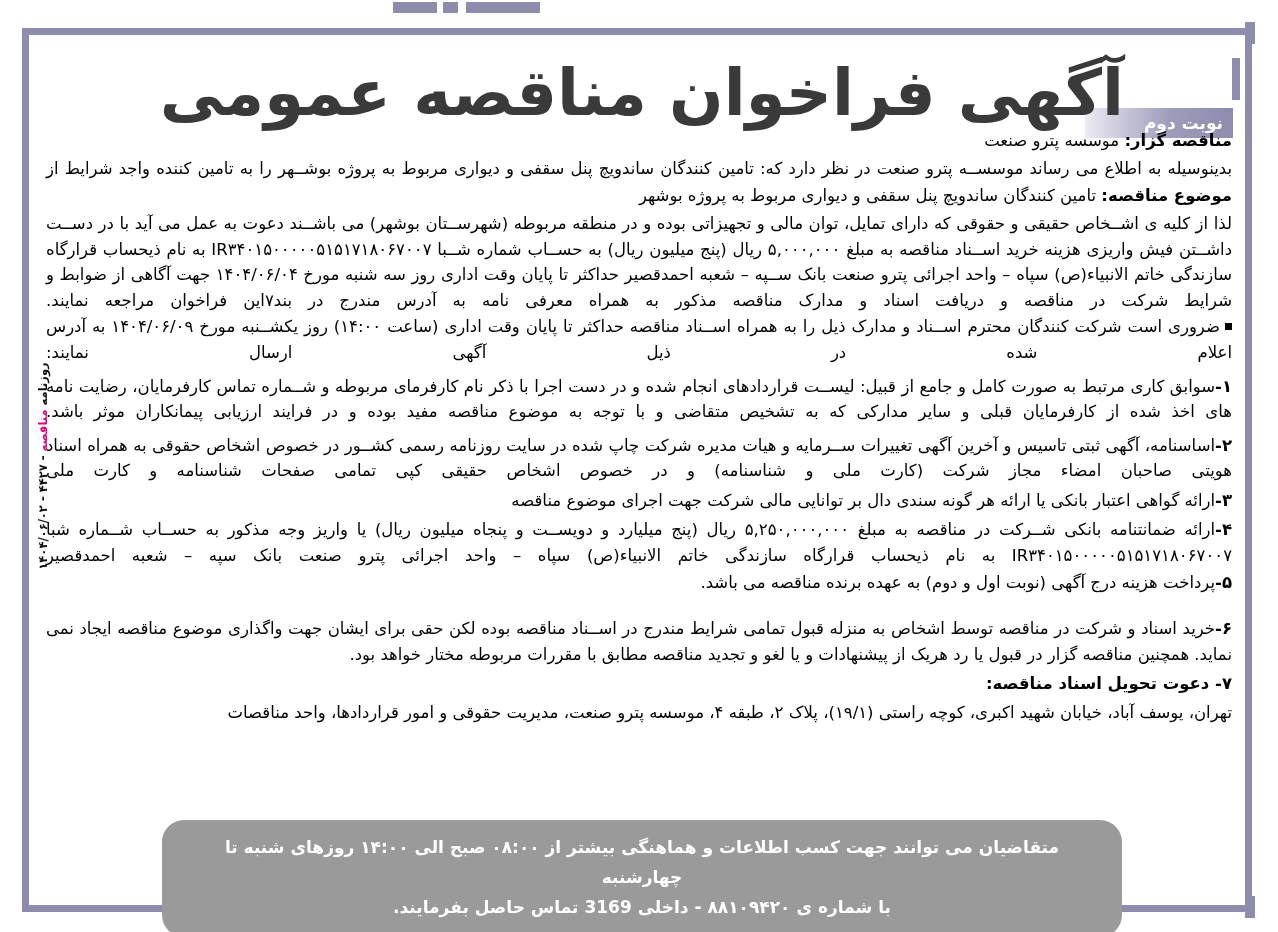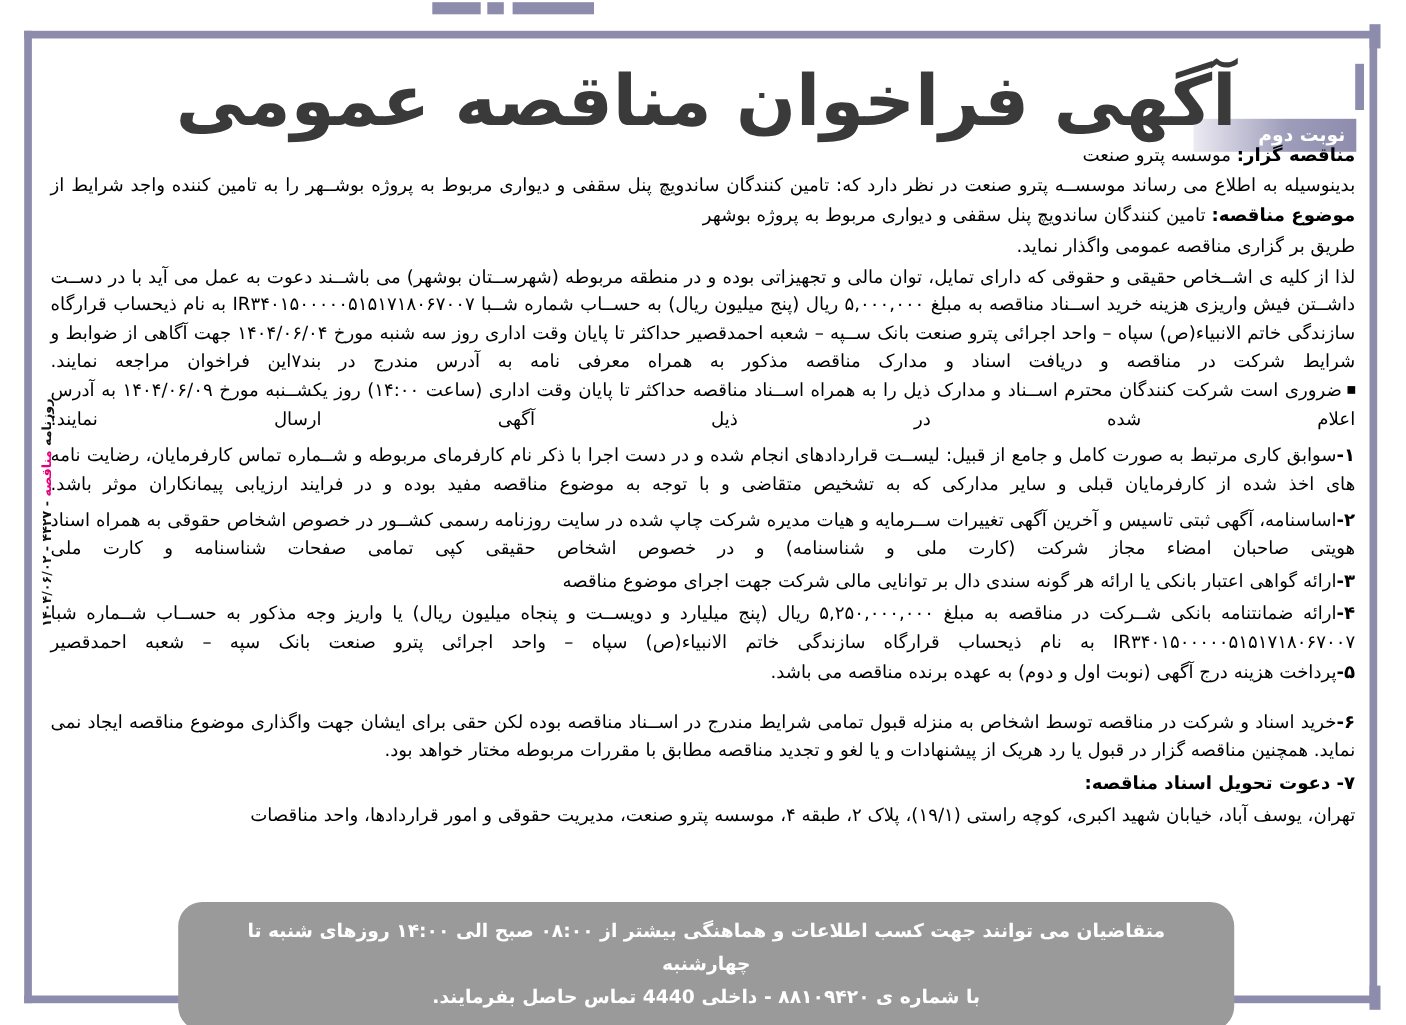--- a/index.html
+++ b/index.html
@@ -187,21 +187,20 @@
         <span class="lbl">مناقصه گزار:</span>
         <span>موسسه پترو صنعت</span>
       </p>
 
       <p class="p p-just">بدینوسیله به اطلاع می رساند موسســه پترو صنعت در نظر دارد که: تامین کنندگان ساندویچ پنل سقفی و دیواری مربوط به پروژه بوشــهر را به تامین کننده واجد شرایط از</p>
 
       <p class="p p-right">
         <span class="lbl">موضوع مناقصه:</span>
         <span>تامین کنندگان ساندویچ پنل سقفی و دیواری مربوط به پروژه بوشهر</span>
       </p>
-      <p class="p p-right">طریق بر گزاری مناقصه عمومی واگذار نماید.</p>
 
       <p class="p p-just tight">لذا از کلیه ی اشــخاص حقیقی و حقوقی که دارای تمایل، توان مالی و تجهیزاتی بوده و در منطقه مربوطه (شهرســتان بوشهر) می باشــند دعوت به عمل می آید با در دســت داشــتن فیش واریزی هزینه خرید اســناد مناقصه به مبلغ ۵,۰۰۰,۰۰۰ ریال (پنج میلیون ریال) به حســاب شماره شــبا IR۳۴۰۱۵۰۰۰۰۰۵۱۵۱۷۱۸۰۶۷۰۰۷ به نام ذیحساب قرارگاه سازندگی خاتم الانبیاء(ص) سپاه – واحد اجرائی پترو صنعت بانک ســپه – شعبه احمدقصیر حداکثر تا پایان وقت اداری روز سه شنبه مورخ ۱۴۰۴/۰۶/۰۴ جهت آگاهی از ضوابط و شرایط شرکت در مناقصه و دریافت اسناد و مدارک مناقصه مذکور به همراه معرفی نامه به آدرس مندرج در بند۷این فراخوان مراجعه نمایند.</p>
 
       <p class="p p-just tight">
         <span class="bullet-sq"></span><span>ضروری است شرکت کنندگان محترم اســناد و مدارک ذیل را به همراه اســناد مناقصه حداکثر تا پایان وقت اداری (ساعت ۱۴:۰۰) روز یکشــنبه مورخ ۱۴۰۴/۰۶/۰۹ به آدرس اعلام شده در ذیل آگهی ارسال نمایند:</span>
       </p>
 
       <p class="p listitem tight" style="margin-top:8px;">
         <span class="num">۱-</span><span>سوابق کاری مرتبط به صورت کامل و جامع از قبیل: لیســت قراردادهای انجام شده و در دست اجرا با ذکر نام کارفرمای مربوطه و شــماره تماس کارفرمایان، رضایت نامه های اخذ شده از کارفرمایان قبلی و سایر مدارکی که به تشخیص متقاضی و با توجه به موضوع مناقصه مفید بوده و در فرایند ارزیابی پیمانکاران موثر باشد.</span>
       </p>
@@ -231,17 +230,17 @@
         <span class="num">۷-</span>
         <span>دعوت تحویل اسناد مناقصه:</span>
       </p>
 
       <p class="p addr-line">تهران، یوسف آباد، خیابان شهید اکبری، کوچه راستی (۱۹/۱)، پلاک ۲، طبقه ۴، موسسه پترو صنعت، مدیریت حقوقی و امور قراردادها، واحد مناقصات</p>
 
     </div>
 
     <div id="footer-box">
       <div>متقاضیان می توانند جهت کسب اطلاعات و هماهنگی بیشتر از ۰۸:۰۰ صبح الی ۱۴:۰۰ روزهای شنبه تا چهارشنبه</div>
-      <div>با شماره ی ۸۸۱۰۹۴۲۰ - داخلی 4440 تماس حاصل بفرمایند.</div>
+      <div>با شماره ی ۸۸۱۰۹۴۲۰ - داخلی 3169 تماس حاصل بفرمایند.</div>
     </div>
 
   </div>
 </div>
 
 </body></html>

